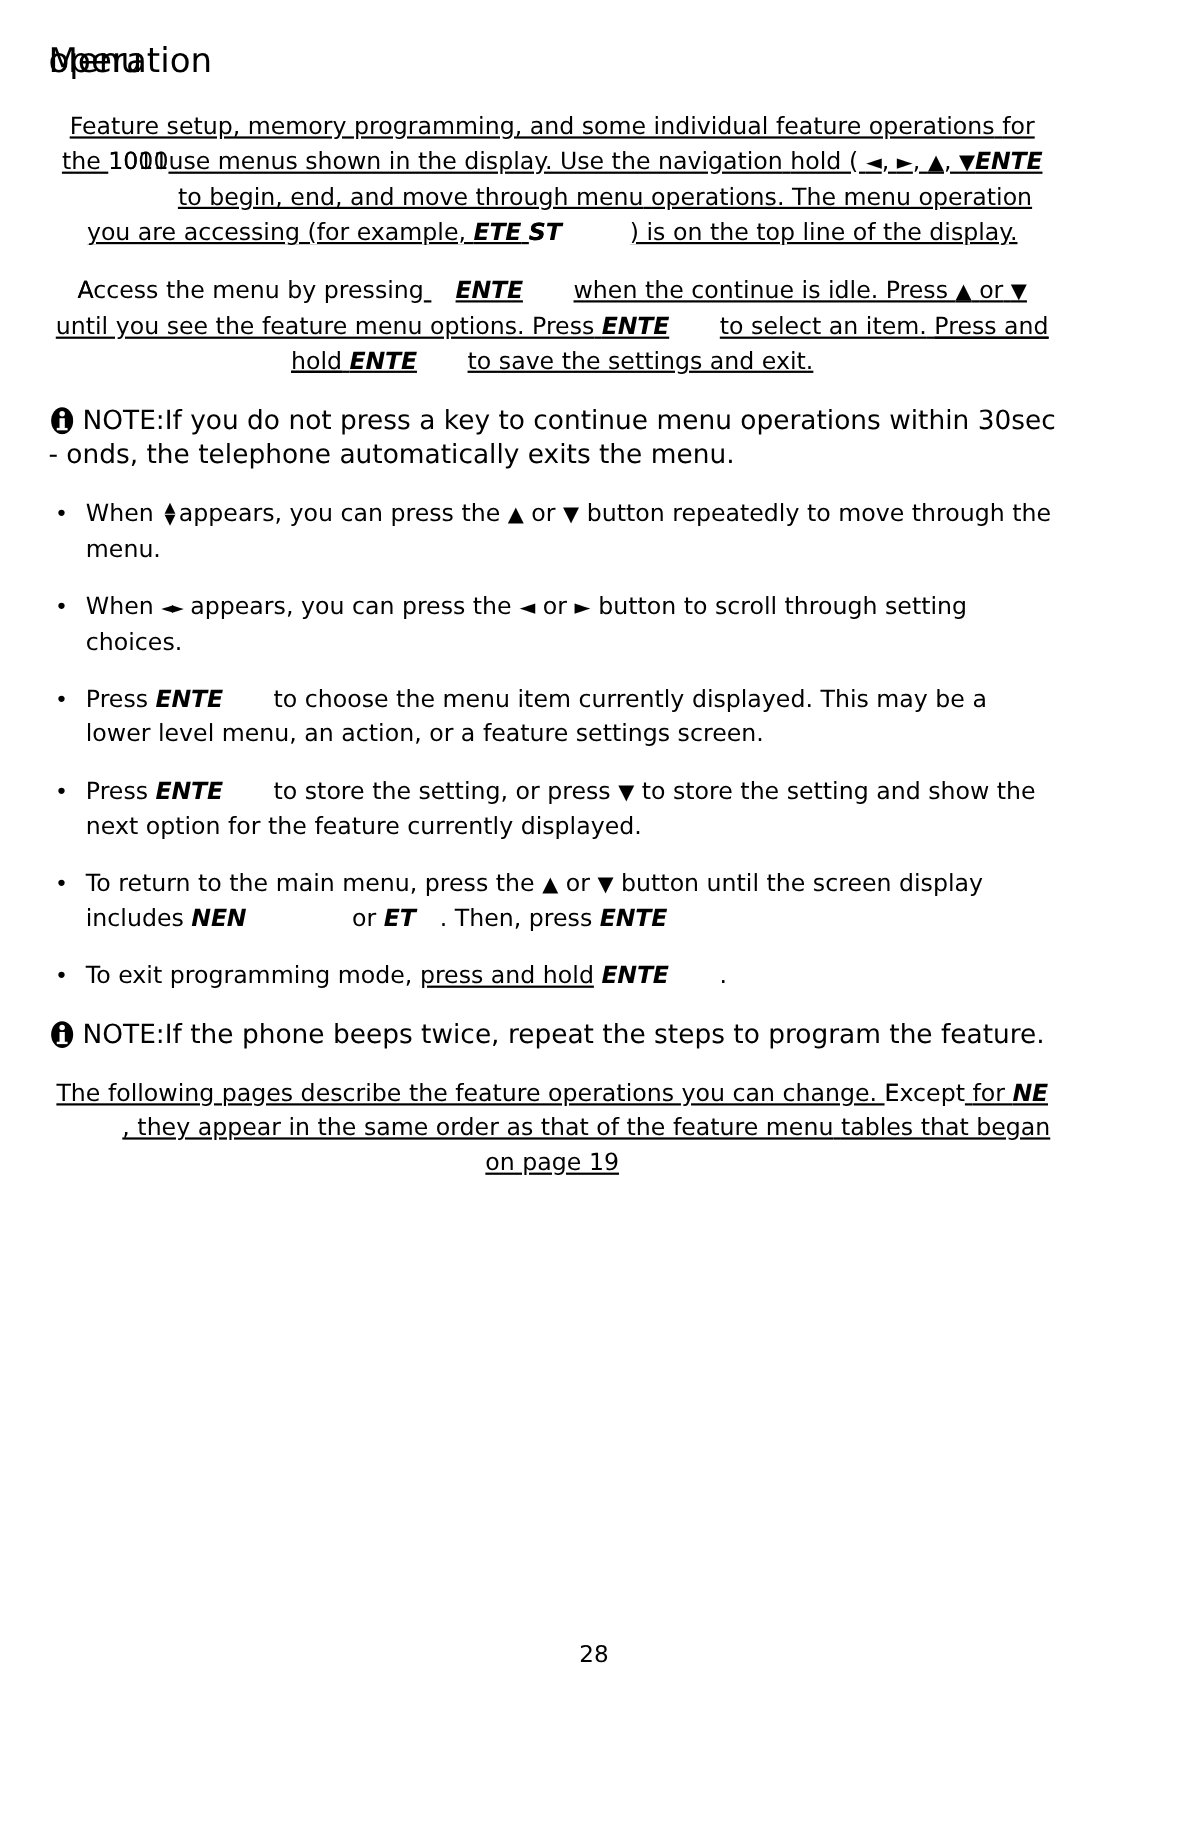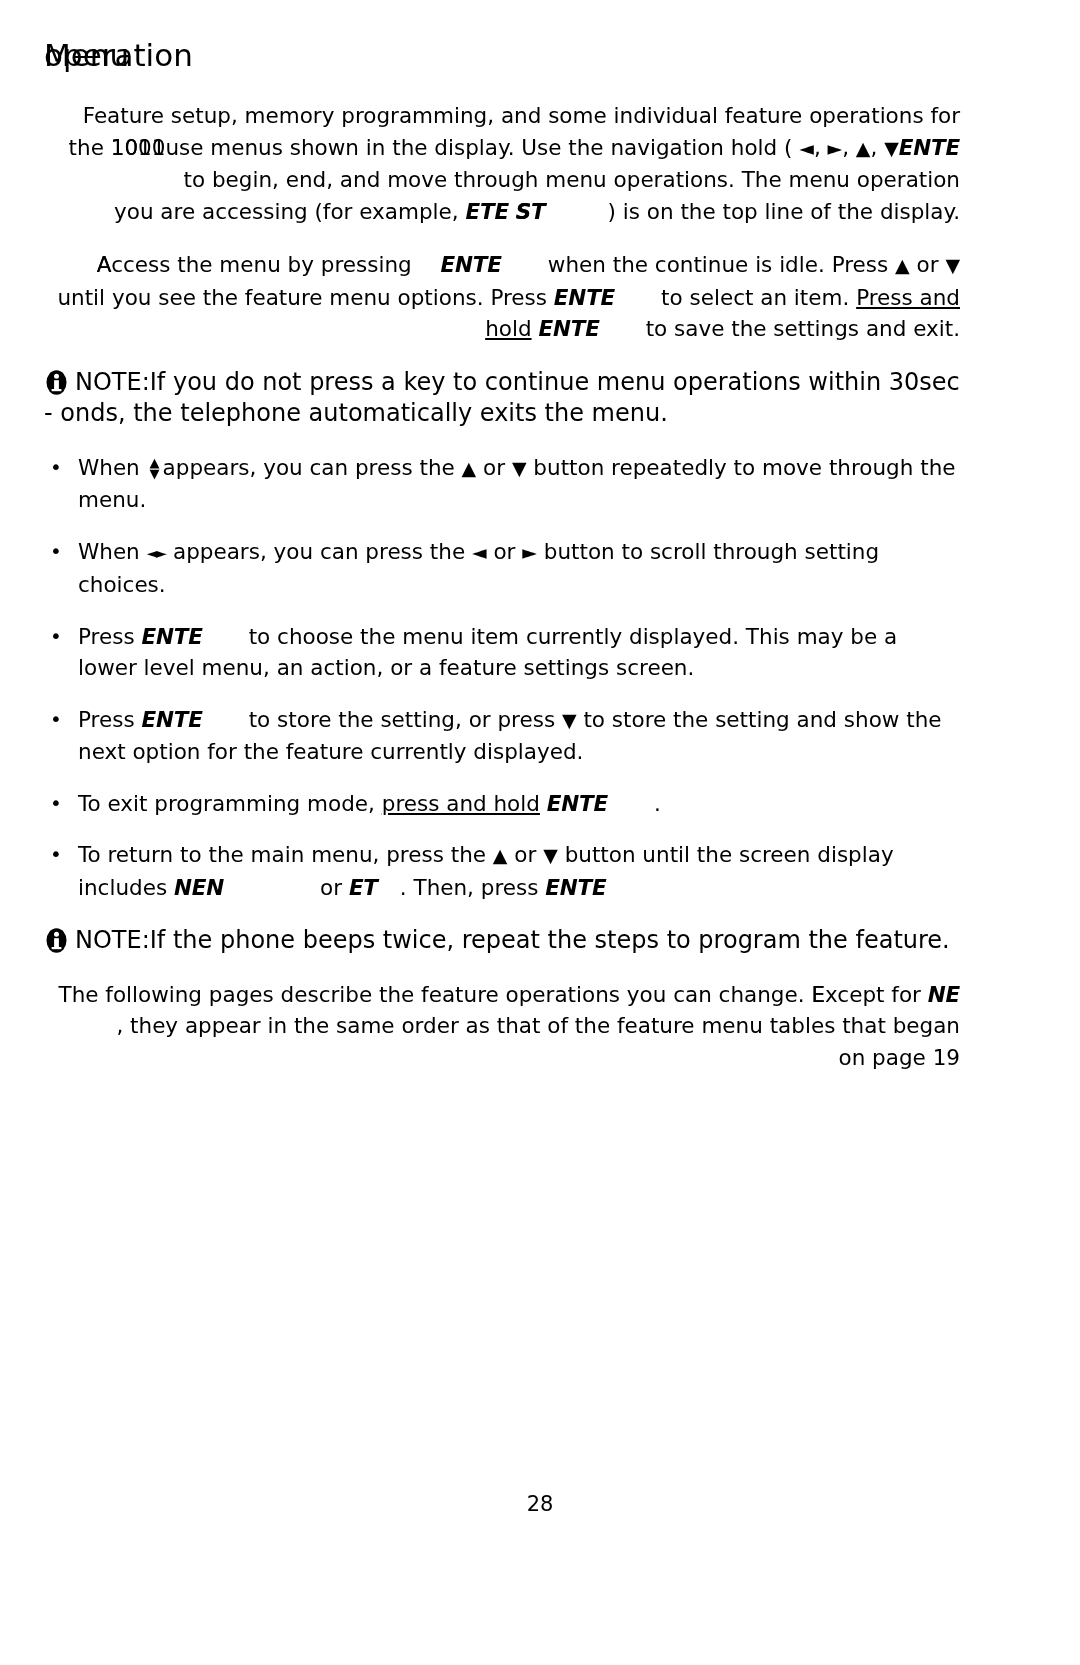--- a/index.html
+++ b/index.html
@@ -48,21 +48,22 @@
     position: absolute;
     left: 0;
     top: 0;
     white-space: nowrap;
   }
 
   p.para {
     font-size: 21.5px;
     line-height: 31.5px;
     margin: 0 0 22px 0;
-    text-align: right;
+    text-align: center;
+    text-decoration: underline;
   }
 
   .bold-it {
     font-weight: bold;
     font-style: italic;
     letter-spacing: -0.2px;
   }
   .u { text-decoration: underline; }
 
   ul.bullets {
@@ -223,34 +224,34 @@
       </li>
 
       <li>
         <span>Press</span>
         <span class="bold-it">ENTE</span><span class="gap-sm"></span><span>to store the setting, or press</span>
         <span class="arrow">▼</span>
         <span>to store the setting and show the next option for the feature currently displayed.</span>
       </li>
 
       <li>
-        <span>To exit programming mode,</span>
-        <span class="u">press and hold</span>
-        <span class="bold-it">ENTE</span><span class="gap-sm"></span><span>.</span>
-      </li>
-
-      <li>
         <span>To return to the main menu, press the</span>
         <span class="arrow">▲</span>
         <span>or</span>
         <span class="arrow">▼</span>
         <span>button until the screen display includes</span>
         <span class="bold-it">NEN</span><span class="gap-lg"></span><span>or</span>
         <span class="bold-it">ET</span><span class="gap-xs"></span><span>. Then, press</span>
         <span class="bold-it">ENTE</span>
+      </li>
+
+      <li>
+        <span>To exit programming mode,</span>
+        <span class="u">press and hold</span>
+        <span class="bold-it">ENTE</span><span class="gap-sm"></span><span>.</span>
       </li>
     </ul>
 
     <div class="note-block" style="margin-top:22px;">
       <span class="info-icon">
         <svg width="25" height="25" viewBox="0 0 25 25">
           <ellipse cx="12.5" cy="12.5" rx="10" ry="12.2" fill="#000000"></ellipse>
           <circle cx="12.5" cy="6.2" r="2.5" fill="#ffffff"></circle>
           <rect x="10.1" y="10.2" width="4.8" height="9.4" fill="#ffffff"></rect>
           <rect x="7.6" y="19.0" width="9.8" height="2.2" fill="#ffffff"></rect>

